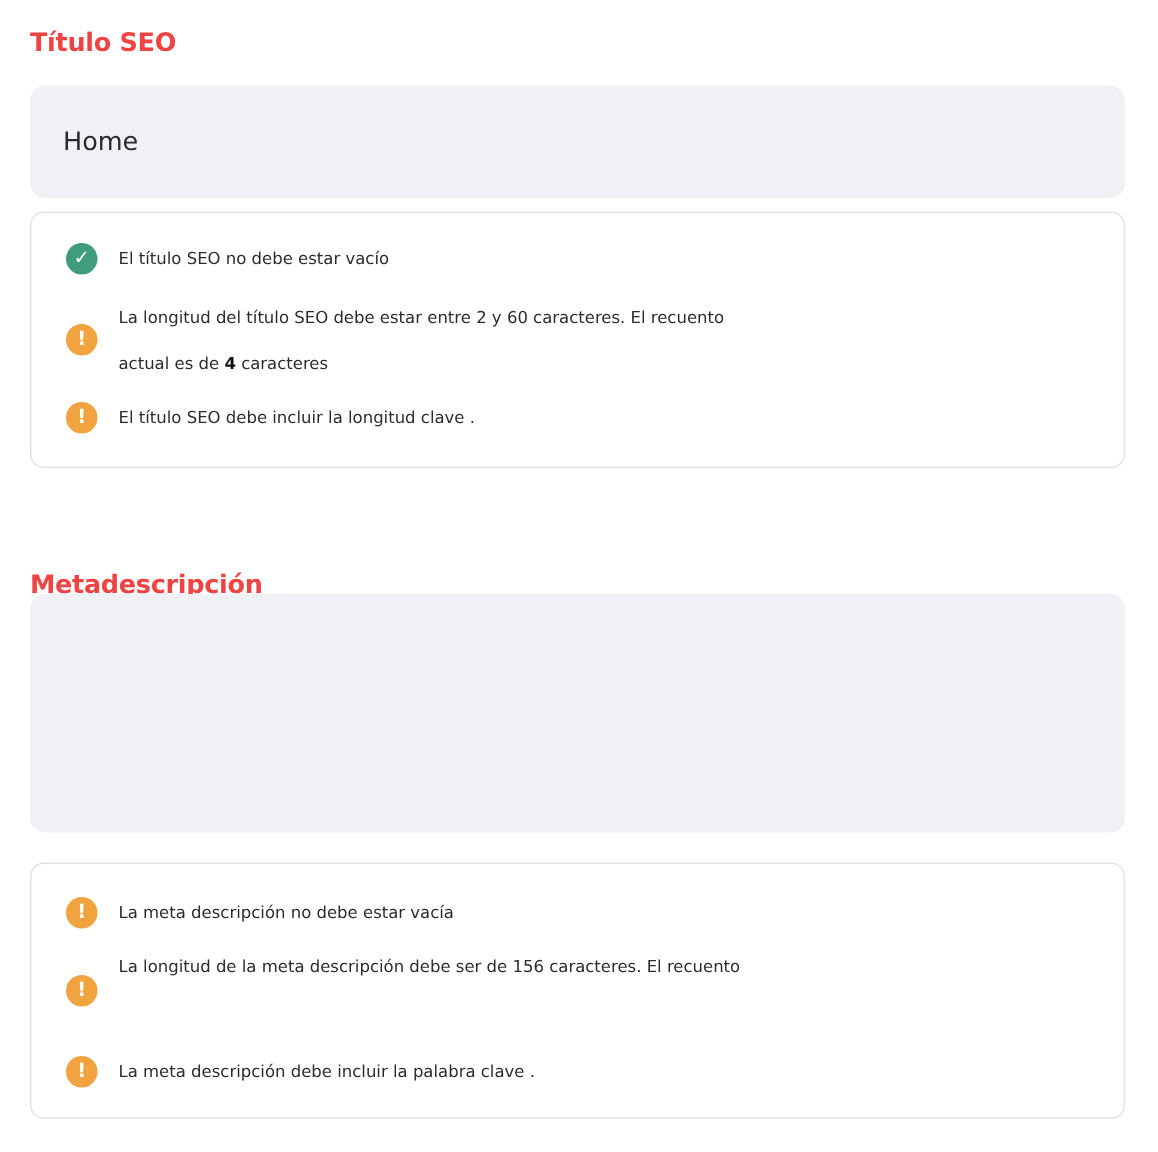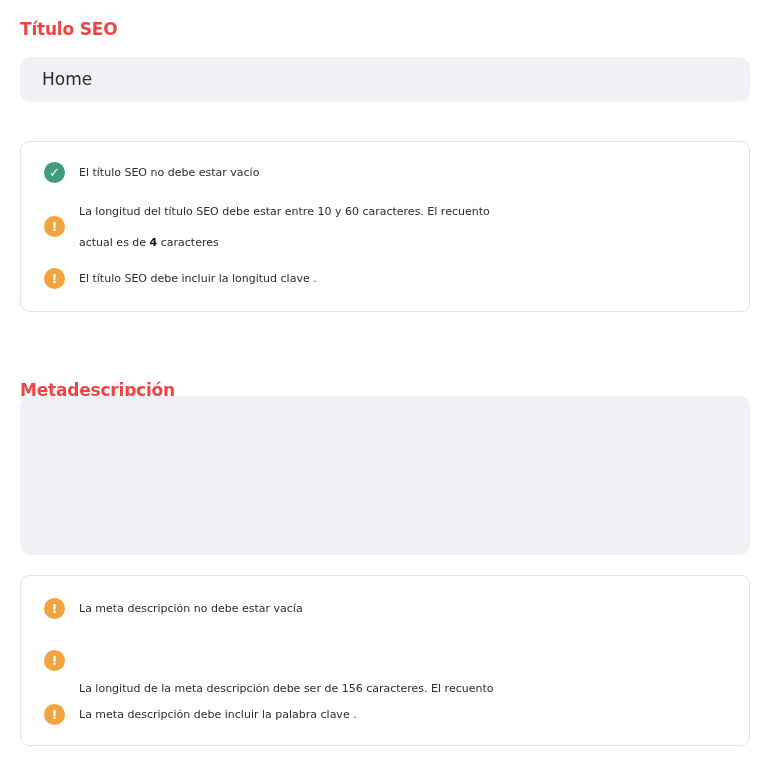--- a/index.html
+++ b/index.html
@@ -17,21 +17,21 @@
       color: #ef4444;
     }
     .input-box {
       position: absolute; left: 20px; width: 730px;
       background: #f0f1f5; border-radius: 10px;
       font-size: 17px; color: #2a2a2e;
       padding: 0 0 0 22px;
       border: none; outline: none;
       font-family: "DejaVu Sans", sans-serif;
     }
-    .input-single { top: 57px; height: 45px; line-height: 63px; }
+    .input-single { top: 57px; height: 75px; line-height: 63px; }
     .input-multi { top: 396px; height: 159px; resize: none; padding-top: 18px; }
     .checks {
       position: absolute; left: 20px; width: 730px;
       border: 1px solid #e2e3e7; border-radius: 9px;
       background: #fff;
     }
     .check-row {
       position: absolute; left: 0; width: 100%;
       display: flex; align-items: center;
     }
@@ -58,40 +58,40 @@
   <div class="section-label" style="top:19px;">Título SEO</div>
   <input class="input-box input-single" type="text" value="Home" style="">
 
   <div class="checks" style="top:141px; height:171px;">
     <div class="check-row" style="top:15px; height:31px;">
       <span class="icon ok" style="top:5px;">✓</span>
       <span class="msg" style="top:0;">El título SEO no debe estar vacío</span>
     </div>
     <div class="check-row" style="top:54px; height:62px;">
       <span class="icon warn" style="top:20px;">!</span>
-      <span class="msg" style="top:0;">La longitud del título SEO debe estar entre 10 y 60 caracteres. El recuento</span>
+      <span class="msg" style="top:0;">La longitud del título SEO debe estar entre 2 y 60 caracteres. El recuento</span>
       <span class="msg" style="top:31px;"><span>actual es de </span><b>4</b><span> caracteres</span></span>
     </div>
     <div class="check-row" style="top:121px; height:31px;">
       <span class="icon warn" style="top:5px;">!</span>
       <span class="msg" style="top:0;">El título SEO debe incluir la longitud clave .</span>
     </div>
   </div>
 
   <div class="section-label" style="top:380px;">Metadescripción</div>
   <textarea class="input-box input-multi" style=""></textarea>
 
   <div class="checks" style="top:575px; height:171px;">
     <div class="check-row" style="top:17px; height:31px;">
       <span class="icon warn" style="top:5px;">!</span>
       <span class="msg" style="top:0;">La meta descripción no debe estar vacía</span>
     </div>
     <div class="check-row" style="top:53px; height:62px;">
       <span class="icon warn" style="top:21px;">!</span>
-      <span class="msg" style="top:0;margin-top:44px;">La longitud de la meta descripción debe ser de 156 caracteres. El recuento</span>
+      <span class="msg" style="top:0;">La longitud de la meta descripción debe ser de 156 caracteres. El recuento</span>
     </div>
     <div class="check-row" style="top:123px; height:31px;">
       <span class="icon warn" style="top:5px;">!</span>
       <span class="msg" style="top:0;">La meta descripción debe incluir la palabra clave .</span>
     </div>
   </div>
 
 </div>
 
 </body></html>

